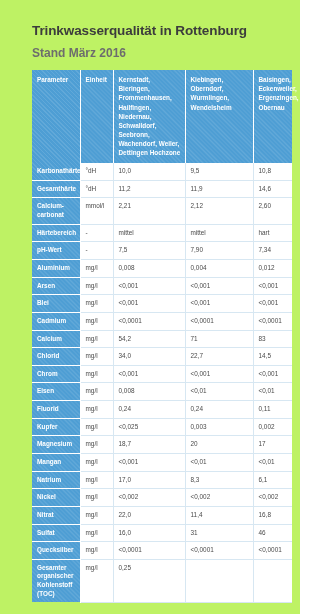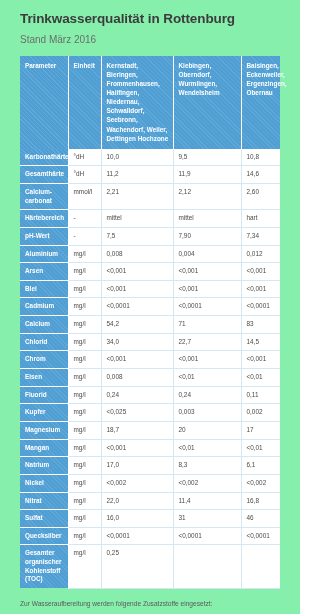--- a/index.html
+++ b/index.html
@@ -8,38 +8,39 @@
     padding: 0;
     width: 300px;
     height: 614px;
     background: #ffffff;
     font-family: "Liberation Sans", sans-serif;
     -webkit-font-smoothing: antialiased;
   }
   .page {
     width: 300px;
     height: 614px;
-    background: #86efac;
-    padding: 0;
+    background: #bef264;
+    padding: 12px;
     overflow: hidden;
     position: relative;
   }
   .page-title {
     font-size: 13.5px;
     font-weight: bold;
     color: #3c3c3c;
     padding: 11px 20px 0 20px;
     line-height: 1.25;
     letter-spacing: -0.1px;
   }
   .page-subtitle {
-    font-size: 10px;
+    font-size: 12px;
     color: #6d6d6d;
     padding: 6px 20px 0 20px;
     line-height: 1.2;
+    font-weight: bold;
   }
   .table-wrap {
     margin: 10px 20px 0 20px;
     width: 260px;
   }
   table.wq {
     width: 260px;
     border-collapse: collapse;
     table-layout: fixed;
     font-size: 6.4px;

